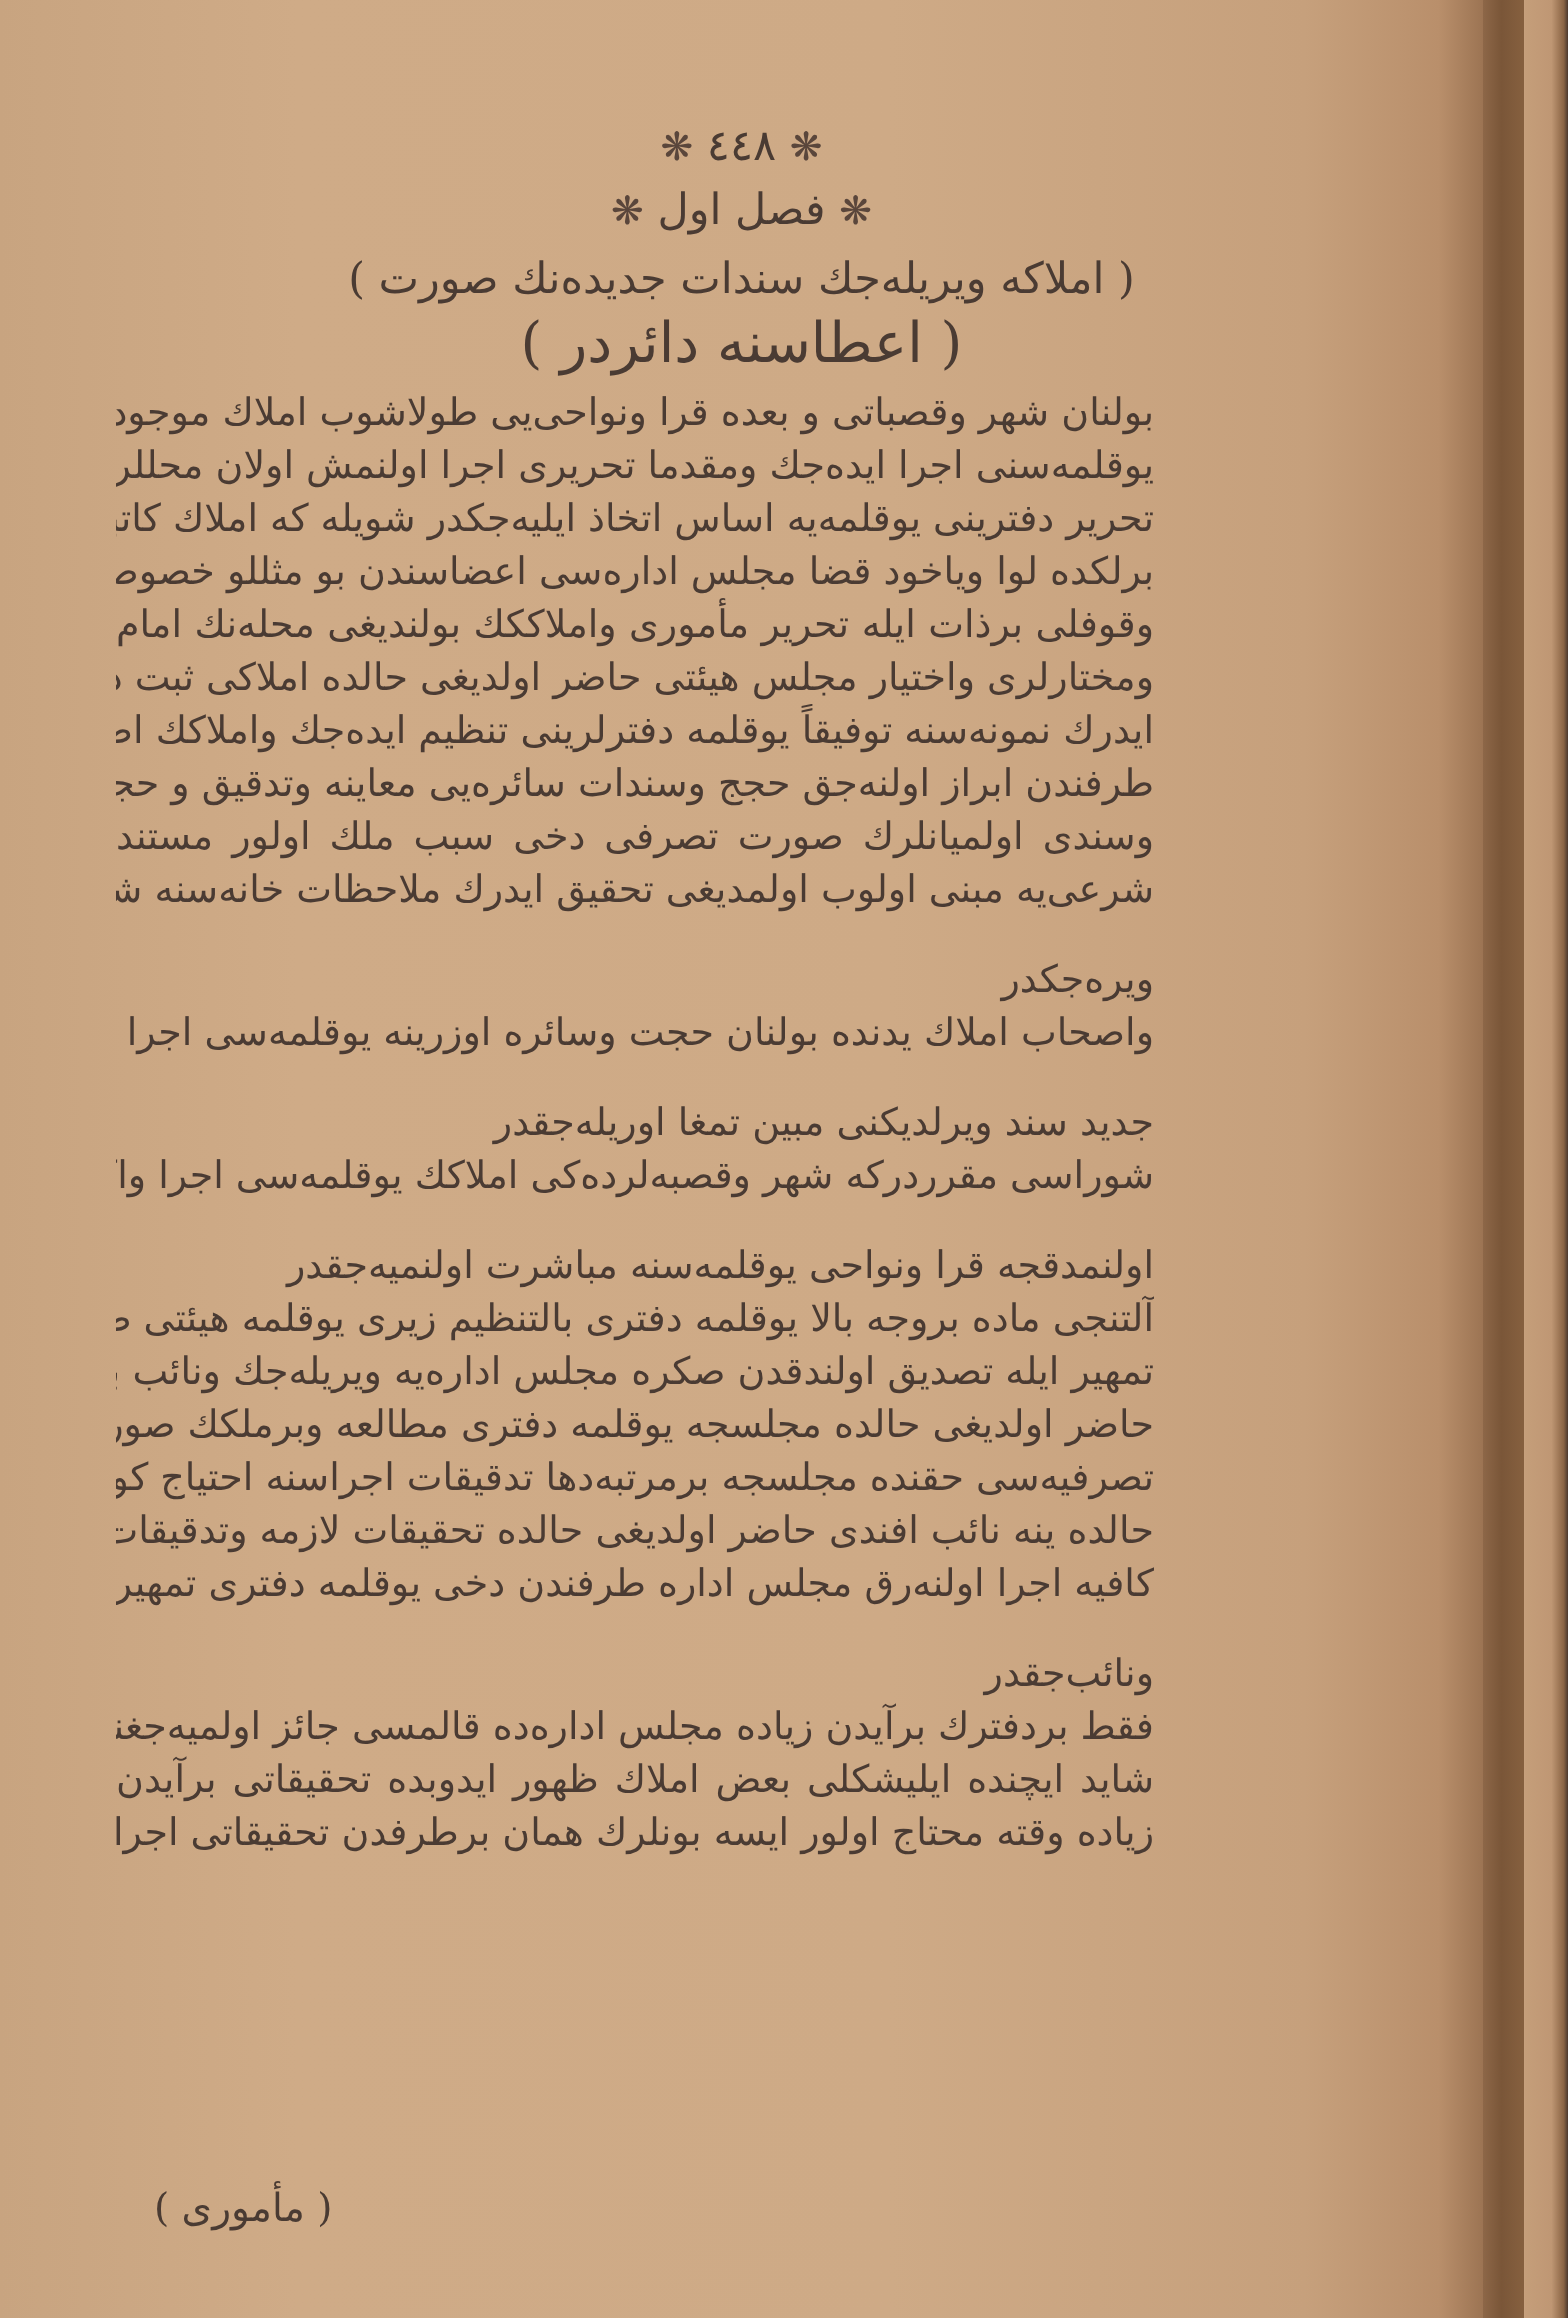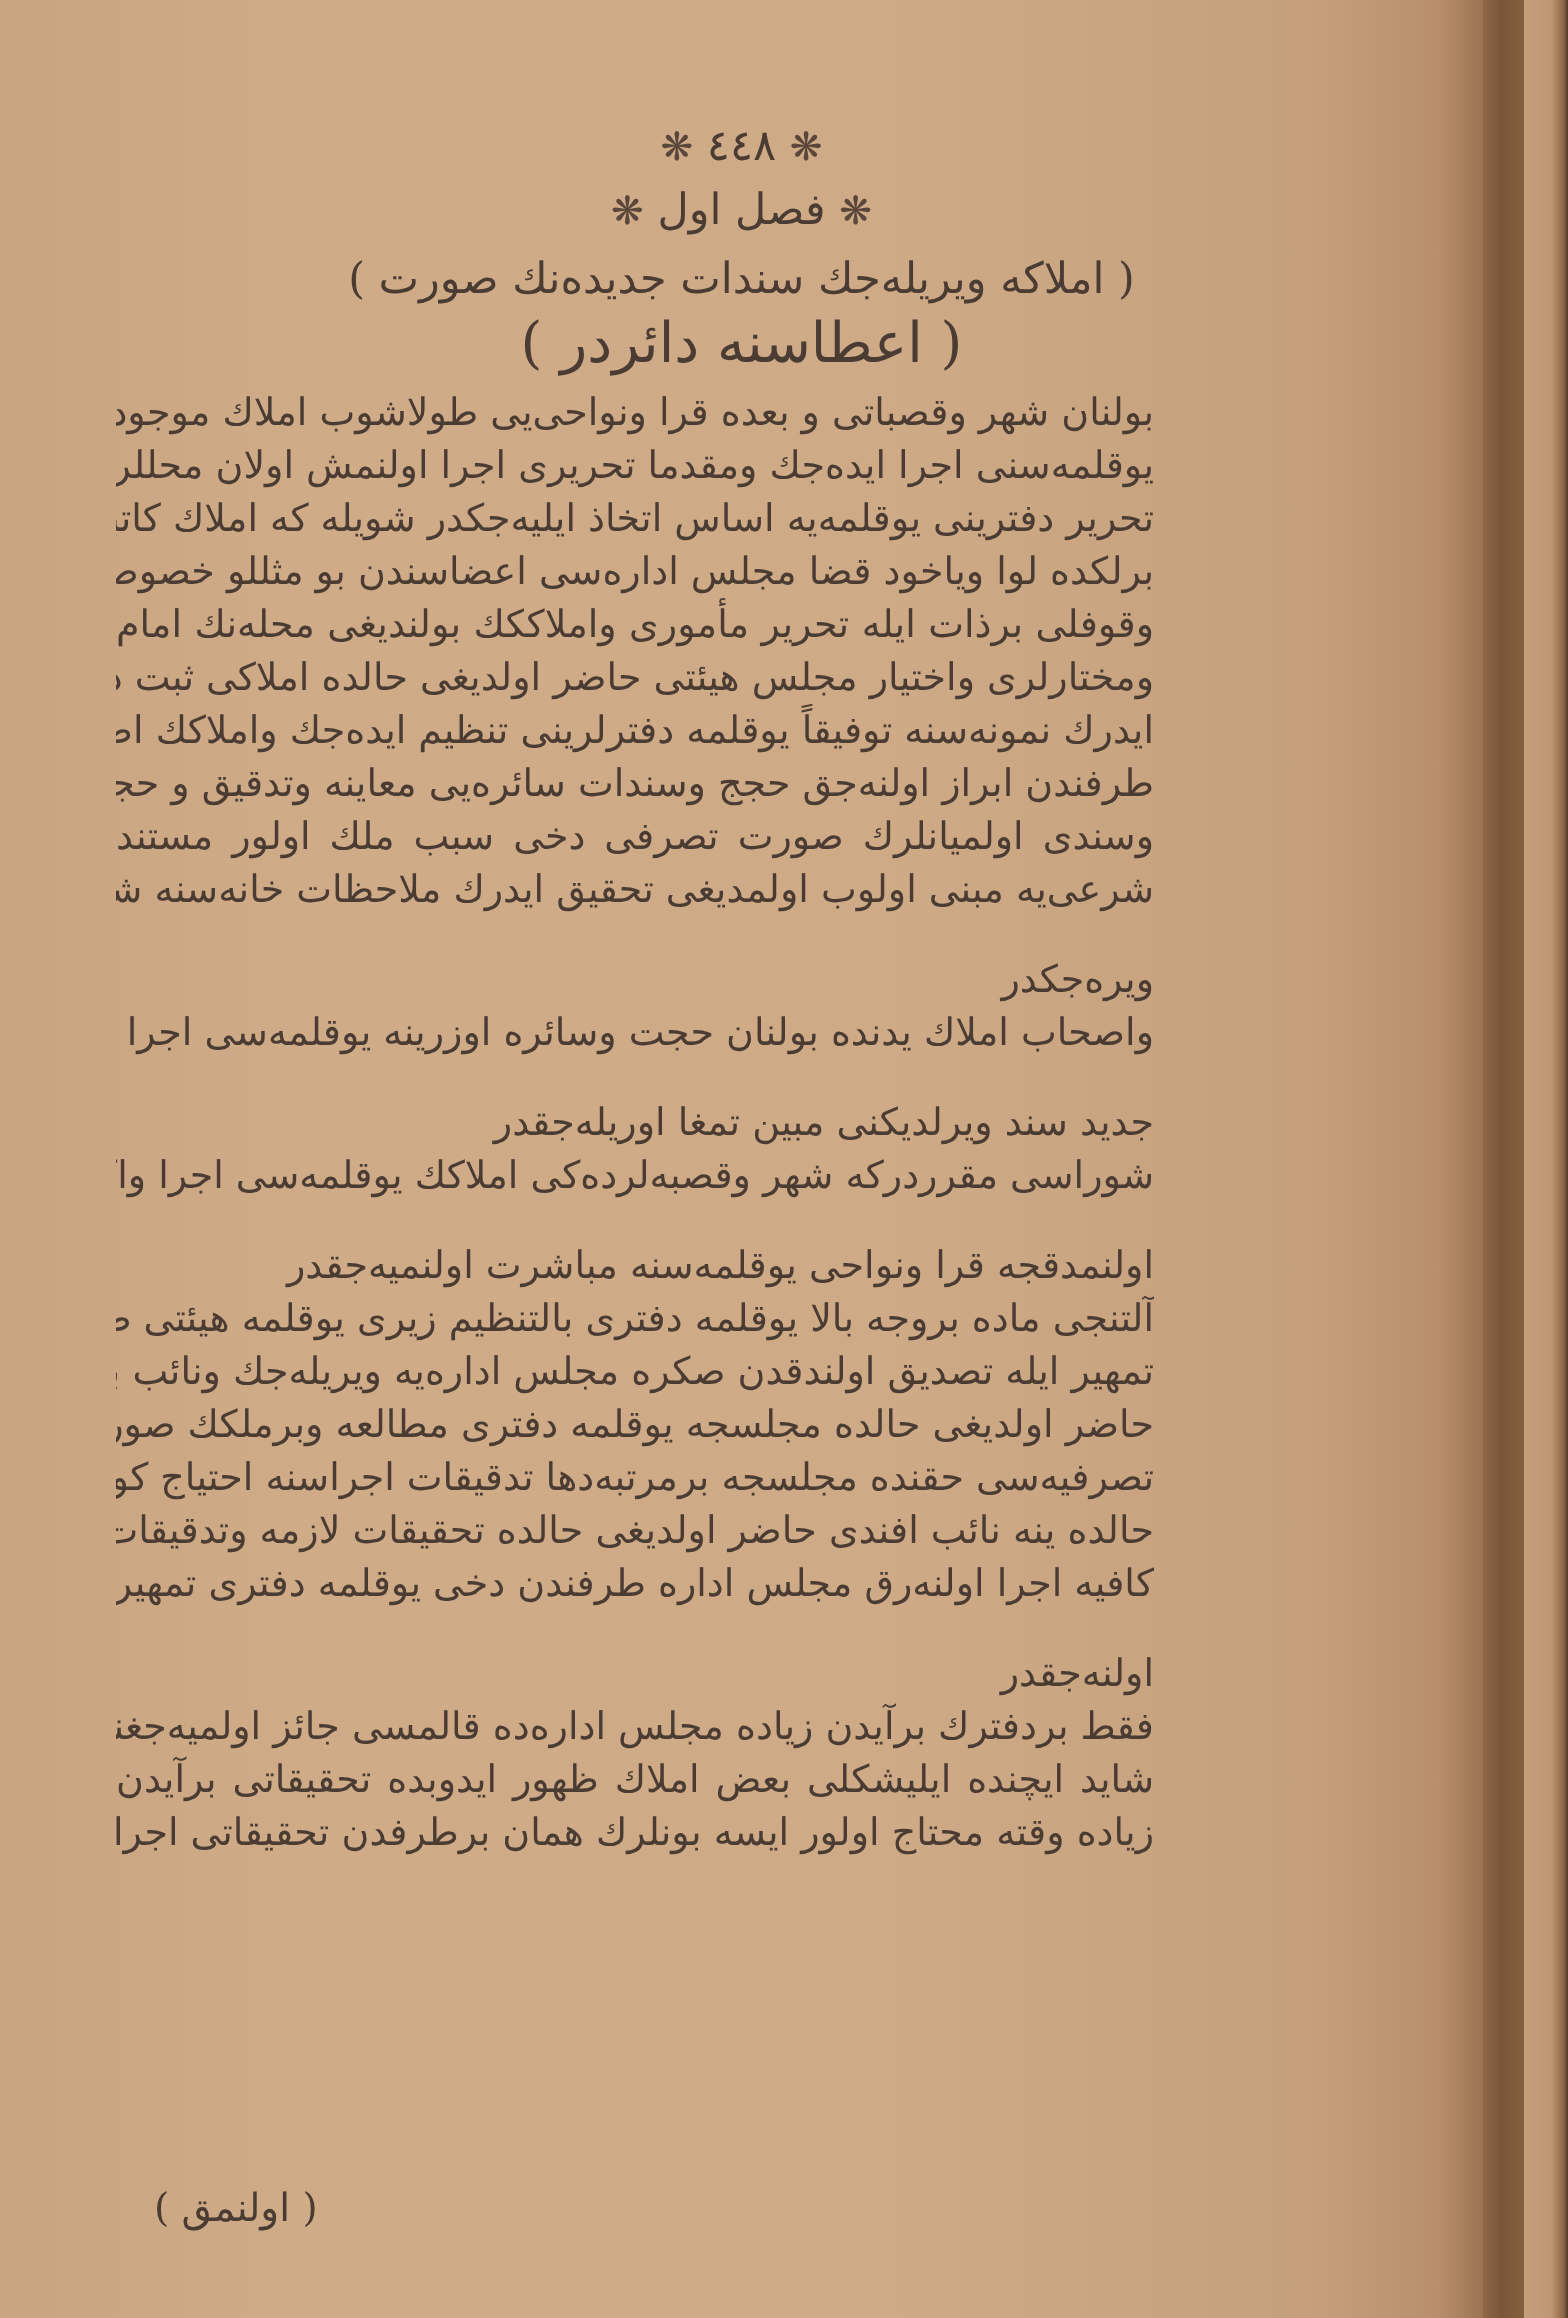--- a/index.html
+++ b/index.html
@@ -77,20 +77,20 @@
   <span class="line">واصحاب املاك يدنده بولنان حجت وسائره اوزرينه يوقلمه‌سی اجرا ايله</span>
   <span class="line short">جديد سند ويرلديكنی مبين تمغا اوريله‌جقدر</span>
   <span class="line">شوراسی مقرردركه شهر وقصبه‌لرده‌كی املاكك يوقلمه‌سی اجرا واكمال</span>
   <span class="line short">اولنمدقجه قرا ونواحی يوقلمه‌سنه مباشرت اولنميه‌جقدر</span>
   <span class="line">آلتنجی ماده     بروجه بالا يوقلمه دفتری بالتنظيم زيری يوقلمه هيئتی طرفندن</span>
   <span class="line">تمهير ايله تصديق اولندقدن صكره مجلس اداره‌يه ويريله‌جك ونائب بلده</span>
   <span class="line">حاضر اولديغی حالده مجلسجه يوقلمه دفتری مطالعه وبرملكك صورت</span>
   <span class="line">تصرفيه‌سی حقنده مجلسجه برمرتبه‌دها تدقيقات اجراسنه احتياج كورلديكی</span>
   <span class="line">حالده ينه نائب افندی حاضر اولديغی حالده تحقيقات لازمه وتدقيقات</span>
   <span class="line">كافيه اجرا اولنه‌رق مجلس اداره طرفندن دخی يوقلمه دفتری تمهير وتصديق</span>
-  <span class="line short">اولنه‌جقدر</span>
+  <span class="line short">ونائب‌جقدر</span>
   <span class="line">فقط بردفترك برآيدن زياده مجلس اداره‌ده قالمسی جائز اولميه‌جغندن</span>
   <span class="line">شايد ايچنده ايليشكلی بعض املاك ظهور ايدوبده تحقيقاتی برآيدن</span>
   <span class="line">زياده وقته محتاج اولور ايسه بونلرك همان برطرفدن تحقيقاتی اجرا</span>
 </div>
 
-<div class="closing ink">( اولنمق )</div>
+<div class="closing ink">( مأموری )</div>
 
 
 </body></html>

